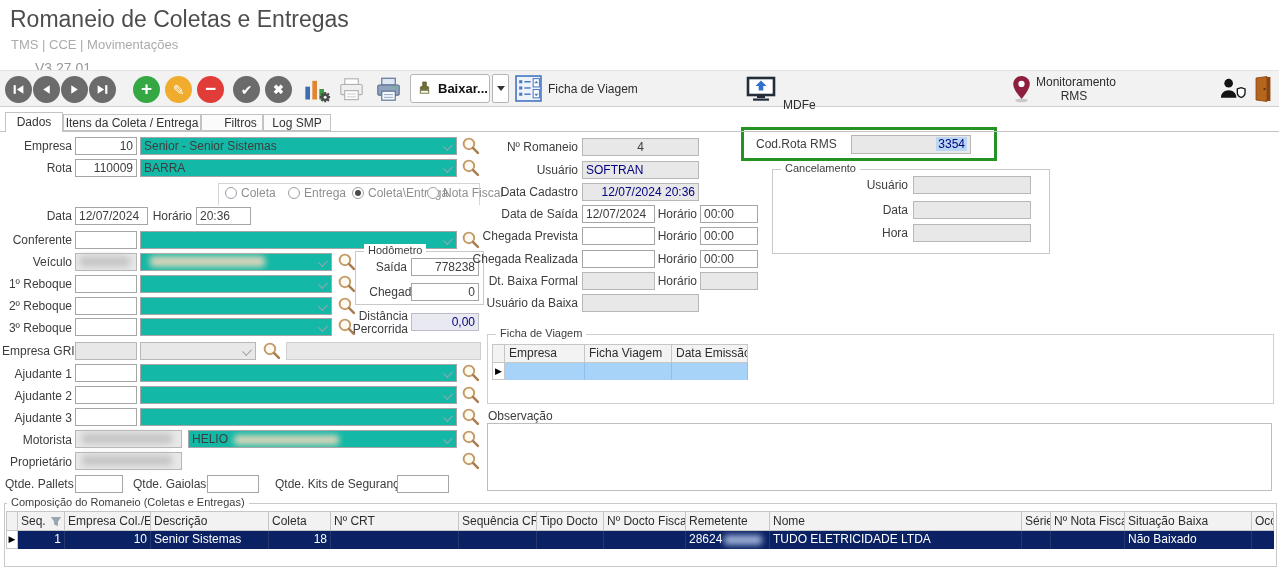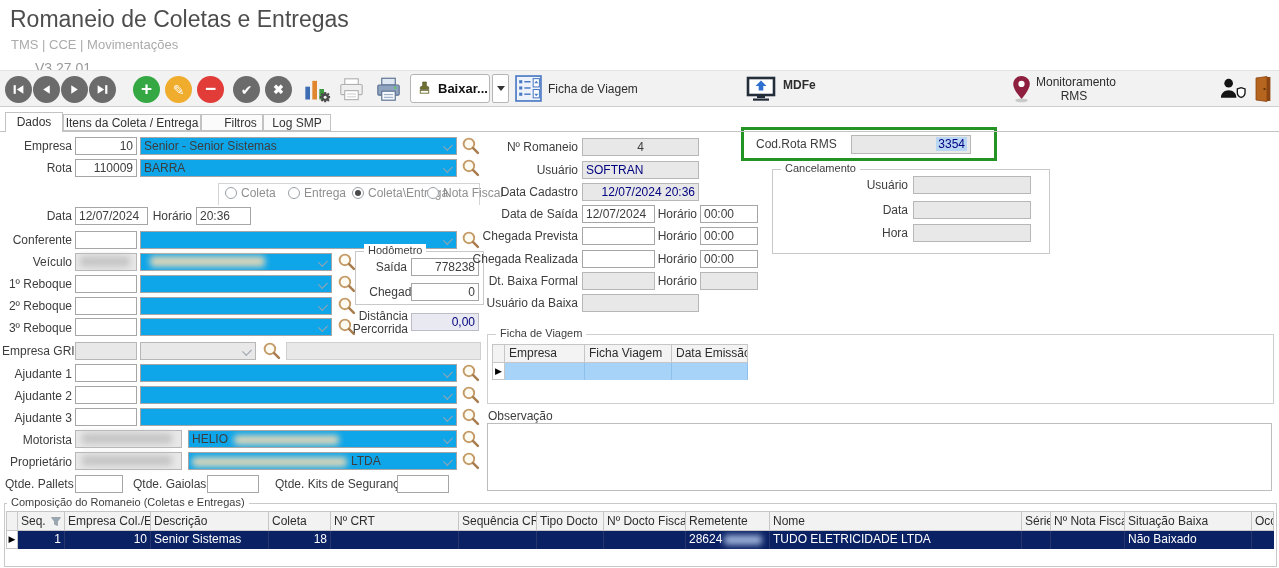--- a/index.html
+++ b/index.html
@@ -4,21 +4,21 @@
 <style>
   html,body{margin:0;padding:0;background:#fff;}
   .screen{position:relative;width:1279px;height:568px;background:#fff;overflow:hidden;
           font-family:"Liberation Sans",sans-serif;font-size:12px;color:#3d3d3d;}
   .abs{position:absolute;}
   .lbl{position:absolute;font-size:12px;color:#3d3d3d;white-space:nowrap;height:15px;line-height:15px;}
   .lbl.r{text-align:right;}
   .fld{position:absolute;box-sizing:border-box;height:18px;border:1px solid #a6a6a6;background:#fff;
        font-size:12px;line-height:16px;padding:0 3px;white-space:nowrap;overflow:hidden;}
   .fld.ro{background:#e8e8e8;border-color:#b7b7b7;}
-  .fld.yel{background:#0ea5e9;}
+  .fld.yel{background:#14b8a6;}
   .fld.navy{color:#000080;}
   .fld.tr{text-align:right;}
   .fld.tc{text-align:center;}
   .combo{padding-right:16px;}
   .chev{position:absolute;right:4px;top:5px;width:7px;height:5px;border-left:1.6px solid #9aa4ae;
         border-bottom:1.6px solid #9aa4ae;transform:rotate(-45deg);}
   .mag{position:absolute;width:19px;height:19px;}
   .grp{position:absolute;border:1px solid #c9c9c9;}
   .grp-t{position:absolute;top:-8px;left:8px;background:#fff;padding:0 4px;font-size:11px;color:#3d3d3d;white-space:nowrap;}
   .rd{position:absolute;filter:blur(3px);border-radius:3px;}
@@ -165,21 +165,21 @@
     <div class="tbtxt" style="left:548px;top:11px;">Ficha de Viagem</div>
 
     <div class="abs" style="left:745px;top:5px;">
       <svg width="32" height="26" viewBox="0 0 32 26">
         <rect x="3" y="2" width="26" height="17" fill="#fff" stroke="#242e3a" stroke-width="2.6"></rect>
         <rect x="12" y="20" width="8" height="2" fill="#242e3a"></rect>
           <rect x="8" y="22.5" width="16" height="2.2" fill="#242e3a"></rect>
         <path d="M16 4.5 l5.5 5.5 h-3.2 v4.5 h-4.6 v-4.5 h-3.2 Z" fill="#2f6fd0"></path>
       </svg>
     </div>
-    <div class="tbtxt" style="left:783px;top:7px;font-weight:bold;">MDFe</div>
+    <div class="tbtxt" style="left:783px;top:27px;">MDFe</div>
 
     <div class="abs" style="left:1011px;top:4px;">
       <svg width="21" height="28" viewBox="0 0 20 27">
         <ellipse cx="10" cy="24.5" rx="6" ry="1.8" fill="#c9c9c9"></ellipse>
         <path d="M10 1 C5.2 1 2 4.6 2 8.6 C2 14.4 10 23 10 23 C10 23 18 14.4 18 8.6 C18 4.6 14.8 1 10 1 Z" fill="#8e1f3e"></path>
         <circle cx="10" cy="8.6" r="3" fill="#fff"></circle>
       </svg>
     </div>
     <div class="tbtxt" style="left:1036px;top:5px;width:76px;text-align:right;line-height:13px;">Monitoramento</div>
     <div class="tbtxt" style="left:1036px;top:19px;width:76px;text-align:center;line-height:13px;">RMS</div>
@@ -347,21 +347,20 @@
   <div class="rd" style="left:82px;top:433px;width:90px;height:11px;background:#c6c6c6;"></div>
   <div class="fld yel combo" style="left:188px;top:430px;width:269px;"><span>HELIO</span><span class="rdi" style="width:105px;background:#d9d5ba;margin-left:6px;"></span><span class="chev"></span></div>
   <svg class="mag" style="left:461px;top:429px;" viewBox="0 0 18 18">
       <circle cx="7.5" cy="7.5" r="5" fill="#fdfaf2" stroke="#c49a66" stroke-width="1.8"></circle>
       <line x1="11.5" y1="11.5" x2="16" y2="16" stroke="#a97d4f" stroke-width="2.4" stroke-linecap="round"></line>
     </svg>
 
   <div class="lbl r" style="left:2px;top:455px;width:70px;">Proprietário</div>
   <div class="fld ro" style="left:75px;top:452px;width:107px;"></div>
   <div class="rd" style="left:82px;top:455px;width:90px;height:11px;background:#c6c6c6;"></div>
-  <div class="fld yel combo" style="left:188px;top:452px;width:269px;"><span class="rdi" style="width:155px;background:#d9d5ba;"></span><span style="margin-left:4px;">LTDA</span><span class="chev"></span></div>
   <svg class="mag" style="left:461px;top:451px;" viewBox="0 0 18 18">
       <circle cx="7.5" cy="7.5" r="5" fill="#fdfaf2" stroke="#c49a66" stroke-width="1.8"></circle>
       <line x1="11.5" y1="11.5" x2="16" y2="16" stroke="#a97d4f" stroke-width="2.4" stroke-linecap="round"></line>
     </svg>
 
   <div class="lbl" style="left:5px;top:477px;">Qtde. Pallets</div>
   <div class="fld" style="left:75px;top:475px;width:48px;"></div>
   <div class="lbl" style="left:133px;top:477px;">Qtde. Gaiolas</div>
   <div class="fld" style="left:207px;top:475px;width:52px;"></div>
   <div class="lbl" style="left:275px;top:477px;">Qtde. Kits de Segurança</div>

